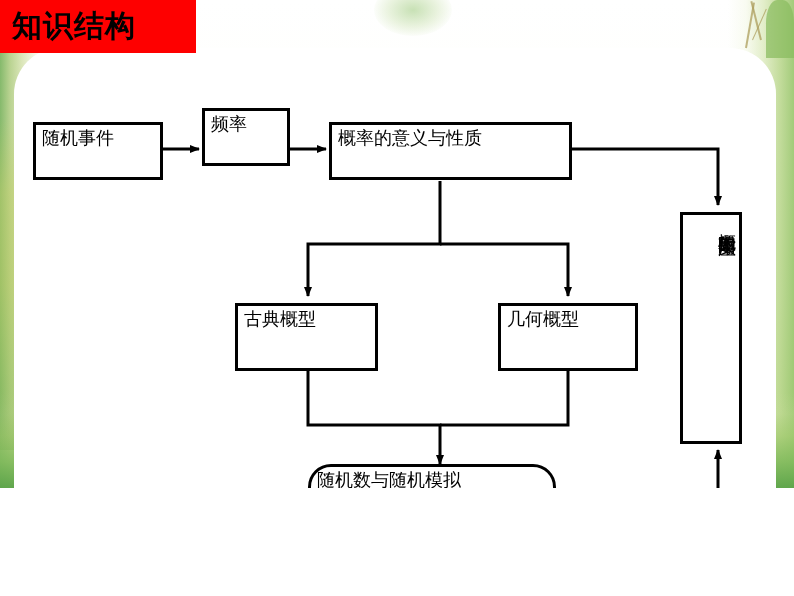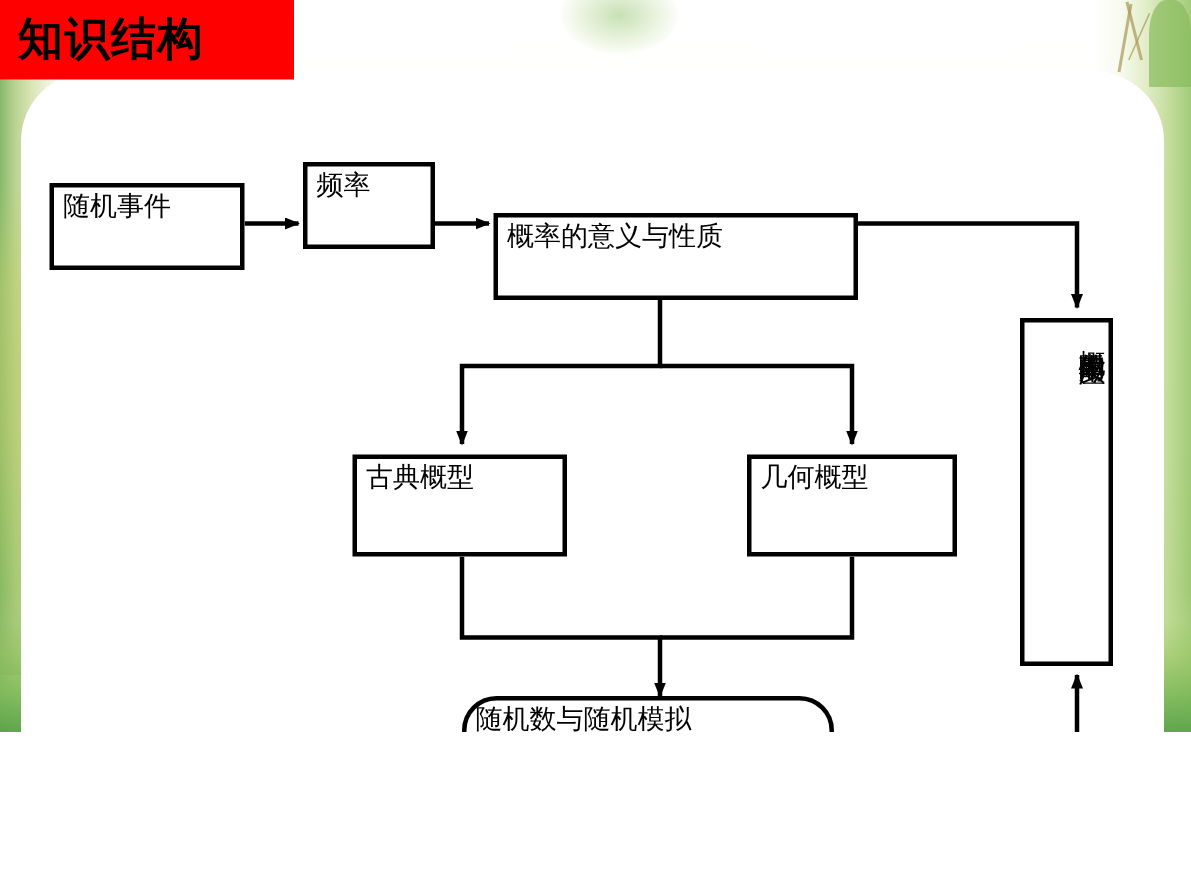--- a/index.html
+++ b/index.html
@@ -220,21 +220,21 @@
     </svg>
 
     <div class="node" style="left:33px; top:122px; width:130px; height:58px;">
       <span class="lbl">随机事件</span>
     </div>
 
     <div class="node" style="left:202px; top:108px; width:88px; height:58px;">
       <span class="lbl">频率</span>
     </div>
 
-    <div class="node" style="left:329px; top:122px; width:243px; height:58px;margin-top:20px;">
+    <div class="node" style="left:329px; top:122px; width:243px; height:58px;">
       <span class="lbl">概率的意义与性质</span>
     </div>
 
     <div class="node" style="left:498px; top:303px; width:140px; height:68px;">
       <span class="lbl">几何概型</span>
     </div>
 
     <div class="node" style="left:235px; top:303px; width:143px; height:68px;">
       <span class="lbl">古典概型</span>
     </div>

